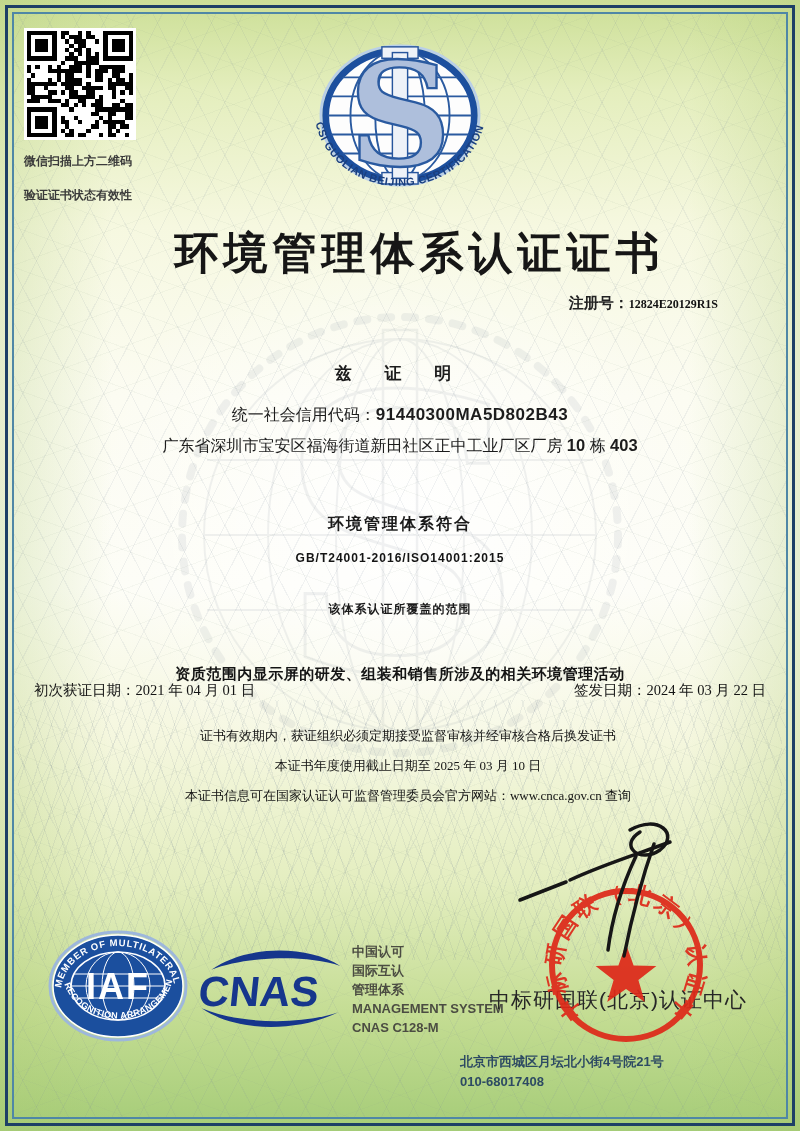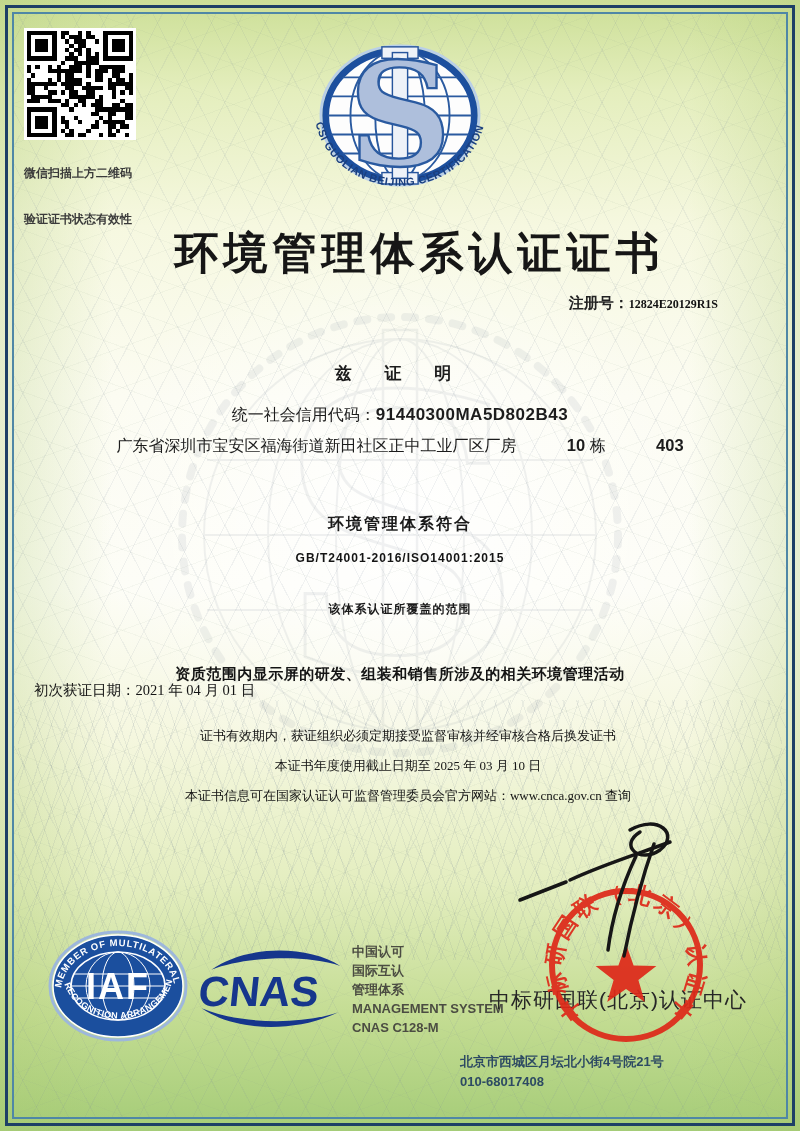--- a/index.html
+++ b/index.html
@@ -21,36 +21,36 @@
       repeating-linear-gradient(108deg, rgba(110,125,145,0.13) 0 1px, transparent 1px 13px);}
   .frame-outer{position:absolute;inset:5px;border:3px solid #1d3f66;pointer-events:none;}
   .frame-inner{position:absolute;inset:12px;border:2px solid #4f87a6;pointer-events:none;}
   .abs{position:absolute;}
   .center{left:0;right:0;text-align:center;}
   .serif{font-family:Liberation Serif, serif;gap:24px;}
 
   .qr-block{left:24px;top:28px;width:190px;}
   .qr{width:112px;height:112px;background:#fff;padding:3px;box-sizing:border-box;}
   .qr svg{width:100%;height:100%;display:block;}
-  .qr-caption{font-size:12px;color:#3a3a3a;line-height:26px;margin-top:20px;font-weight:600;
+  .qr-caption{font-size:12px;color:#3a3a3a;line-height:26px;margin-top:8px;font-weight:600;
     font-family:"Liberation Serif","DejaVu Serif",serif;}
 
   .logo-top{left:50%;transform:translateX(-50%);top:40px;width:200px;height:168px;}
 
   .title{top:224px;font-size:44px;font-weight:800;letter-spacing:5px;color:#161616;padding-left:39px;}
   .reg-line{top:294px;left:0;right:82px;text-align:right;}
   .reg-label{font-size:15px;font-weight:700;color:#222;}
   .reg-number{font-size:12px;font-weight:600;color:#111;font-family:"Liberation Serif","DejaVu Serif",serif;}
 
   .certify{top:329px;font-size:17px;font-weight:600;letter-spacing:14px;color:#1c1c1c;margin-top:33px;}
   .company{top:360px;font-size:23px;font-weight:600;letter-spacing:5px;color:#151515;}
   .credit{top:405px;font-size:16px;color:#1c1c1c;}
   .credit b{font-size:17px;letter-spacing:.5px;}
   .addr{top:436px;font-size:16px;color:#1c1c1c;font-weight:500;}
-  .addr b{font-size:16.5px;margin-left:46px;}
+  .addr b{font-size:16.5px;}
 
   .conform{top:514px;font-size:16px;font-weight:600;letter-spacing:2px;color:#1a1a1a;}
   .standard{top:551px;font-size:12px;font-weight:700;letter-spacing:1px;color:#141414;}
   .scope-label{top:601px;font-size:12px;font-weight:600;letter-spacing:1px;color:#1a1a1a;}
   .scope{top:665px;font-size:15px;font-weight:700;letter-spacing:.5px;color:#141414;}
 
   .dates{top:681px;left:0;right:0;display:flex;justify-content:space-between;padding:0 34px;
     font-size:14.5px;color:#141414;}
   .notes{color:#141414;font-size:13px;padding-left:16px;}
   .note1{top:727px;} .note2{top:757px;} .note3{top:787px;}
@@ -374,20 +374,21 @@
     <span>广东省深圳市宝安区福海街道新田社区正中工业厂区厂房 </span><b>10</b><span> 栋 </span><b>403</b>
   </div>
 
   <div class="abs center conform">环境管理体系符合</div>
   <div class="abs center standard">GB/T24001-2016/ISO14001:2015</div>
   <div class="abs center scope-label">该体系认证所覆盖的范围</div>
   <div class="abs center scope">资质范围内显示屏的研发、组装和销售所涉及的相关环境管理活动</div>
 
   <div class="abs dates serif">
     <span><span>初次获证日期：</span><span>2021 年 04 月 01 日</span></span>
+    <span><span>签发日期：</span><span>2024 年 03 月 22 日</span></span>
   </div>
 
   <div class="abs center notes note1 serif">证书有效期内，获证组织必须定期接受监督审核并经审核合格后换发证书</div>
   <div class="abs center notes note2 serif">本证书年度使用截止日期至 2025 年 03 月 10 日</div>
   <div class="abs center notes note3 serif">
     <span>本证书信息可在国家认证认可监督管理委员会官方网站：</span><span>www.cnca.gov.cn</span><span> 查询</span>
   </div>
 
   <svg class="abs iaf" viewBox="0 0 140 112">
     <ellipse cx="70" cy="56" rx="68" ry="54" fill="none" stroke="#9db7dc" stroke-width="3"></ellipse>

